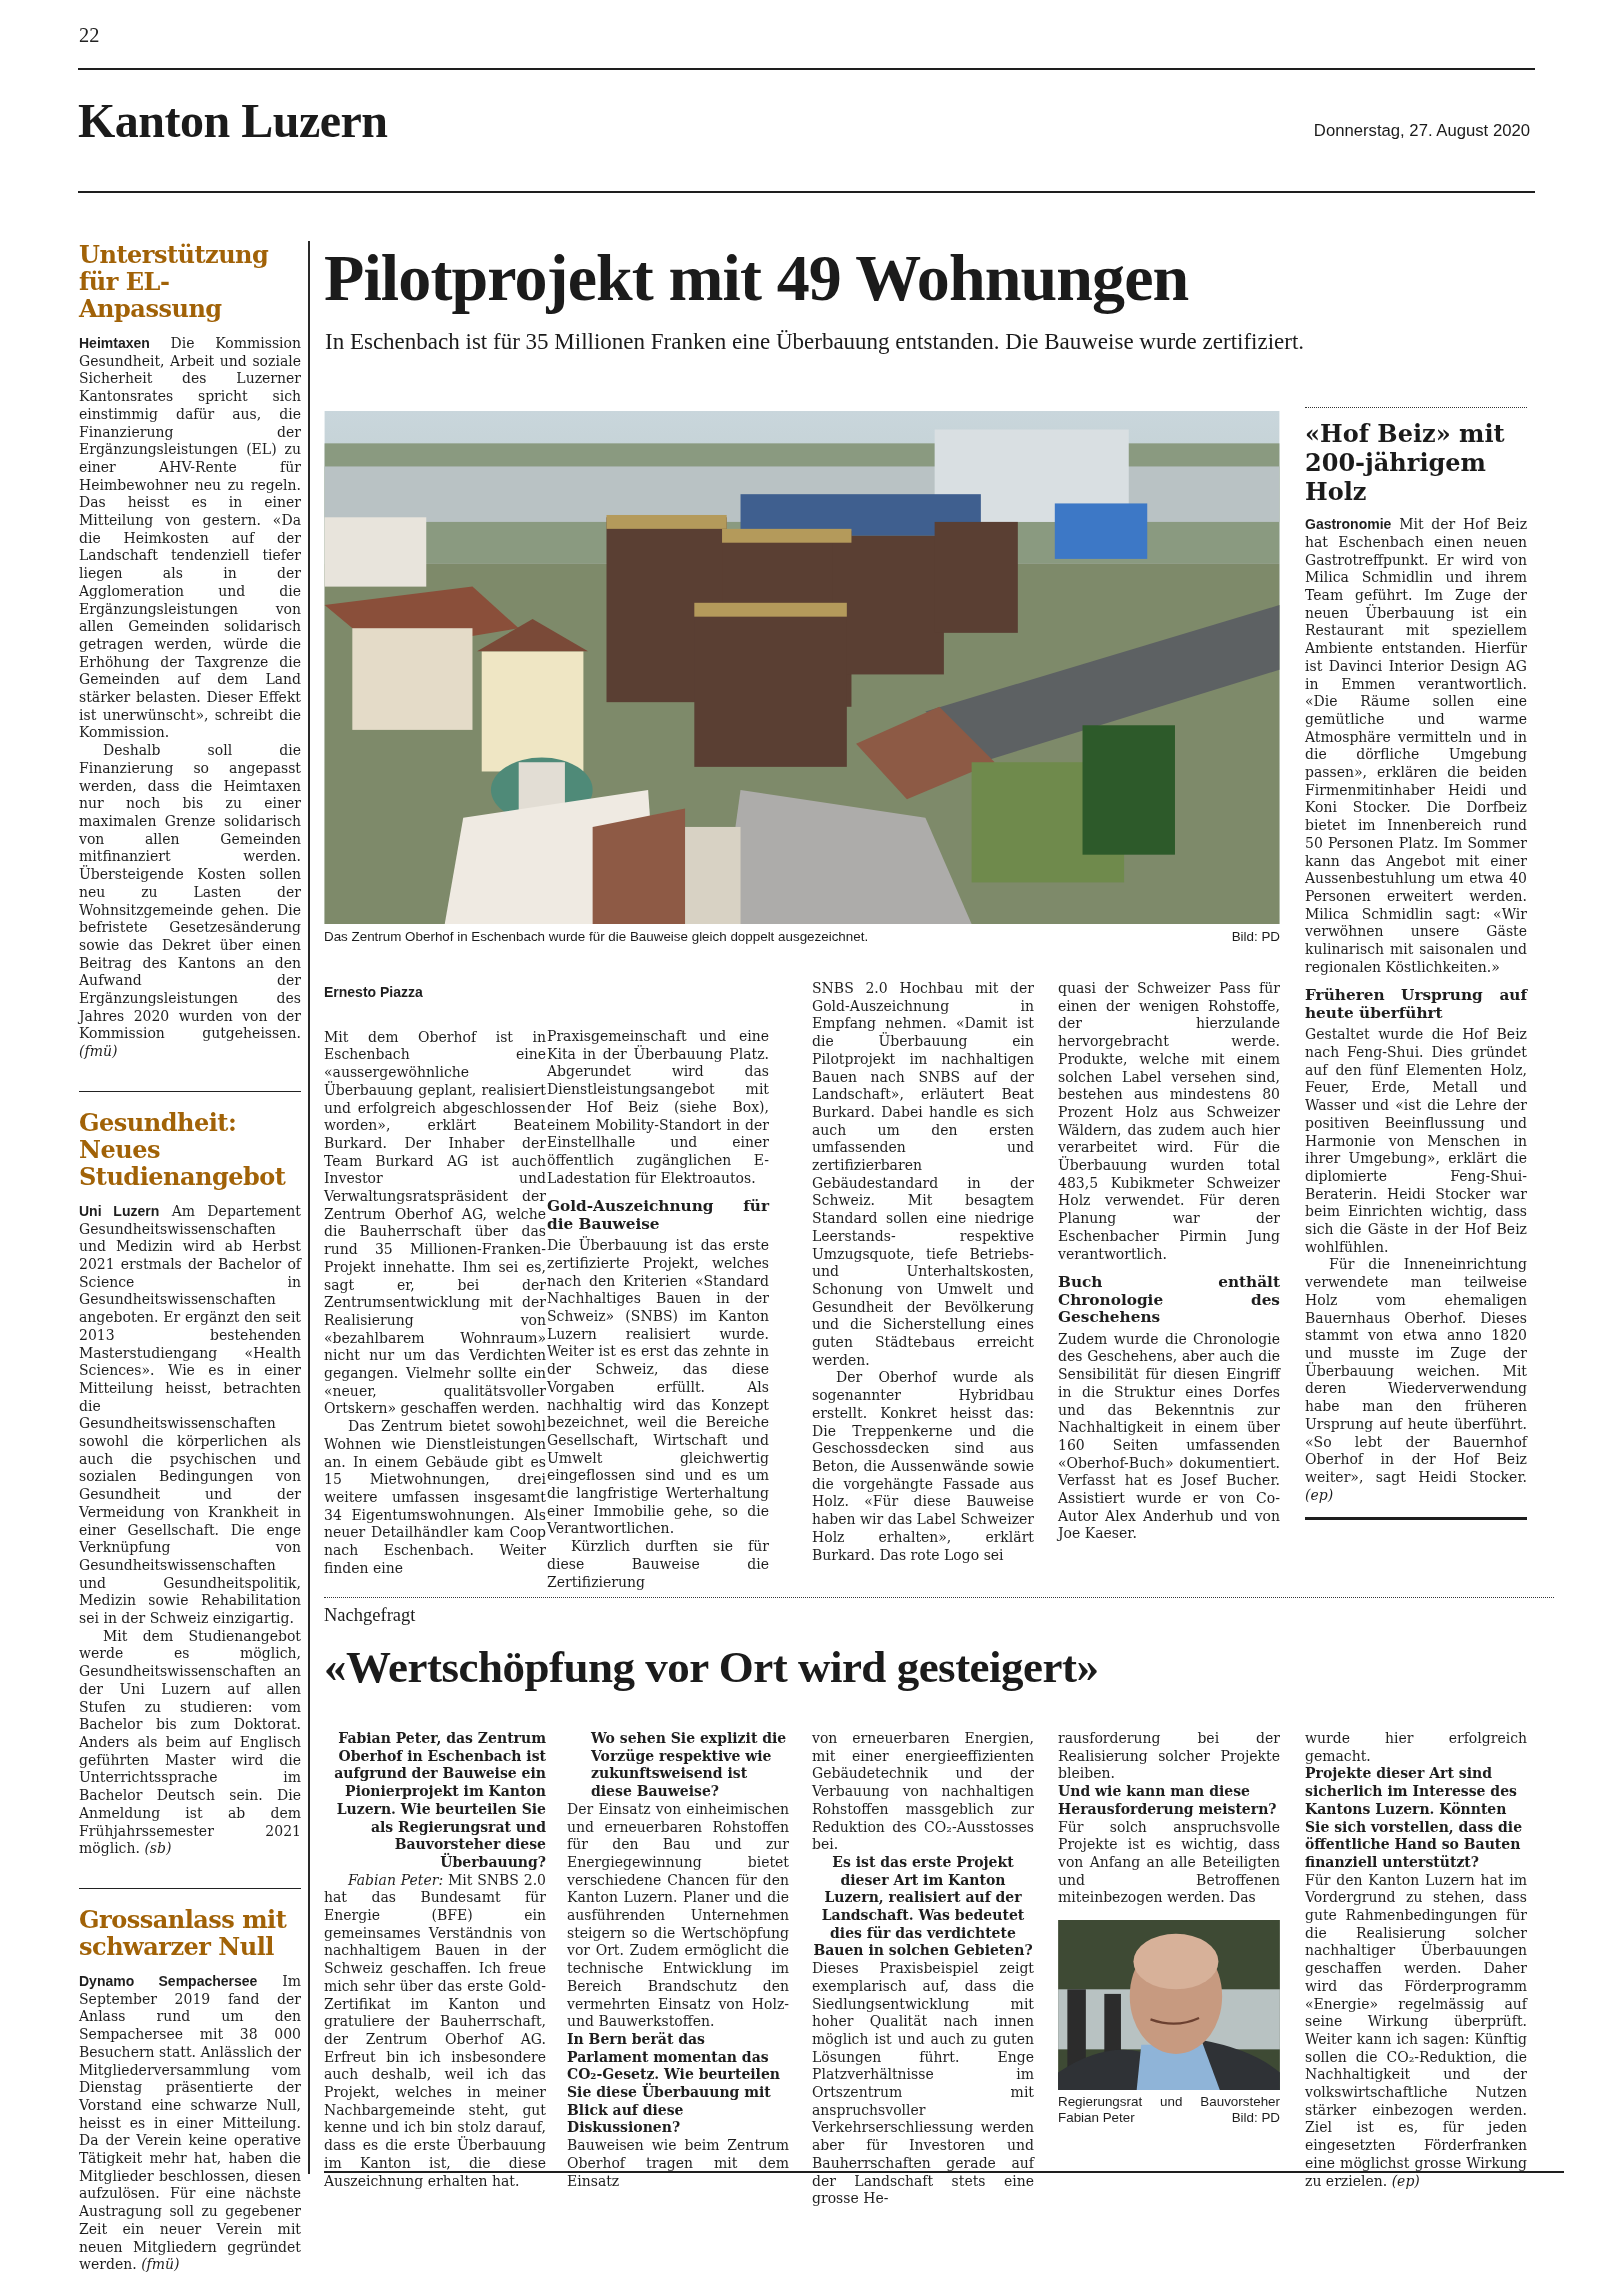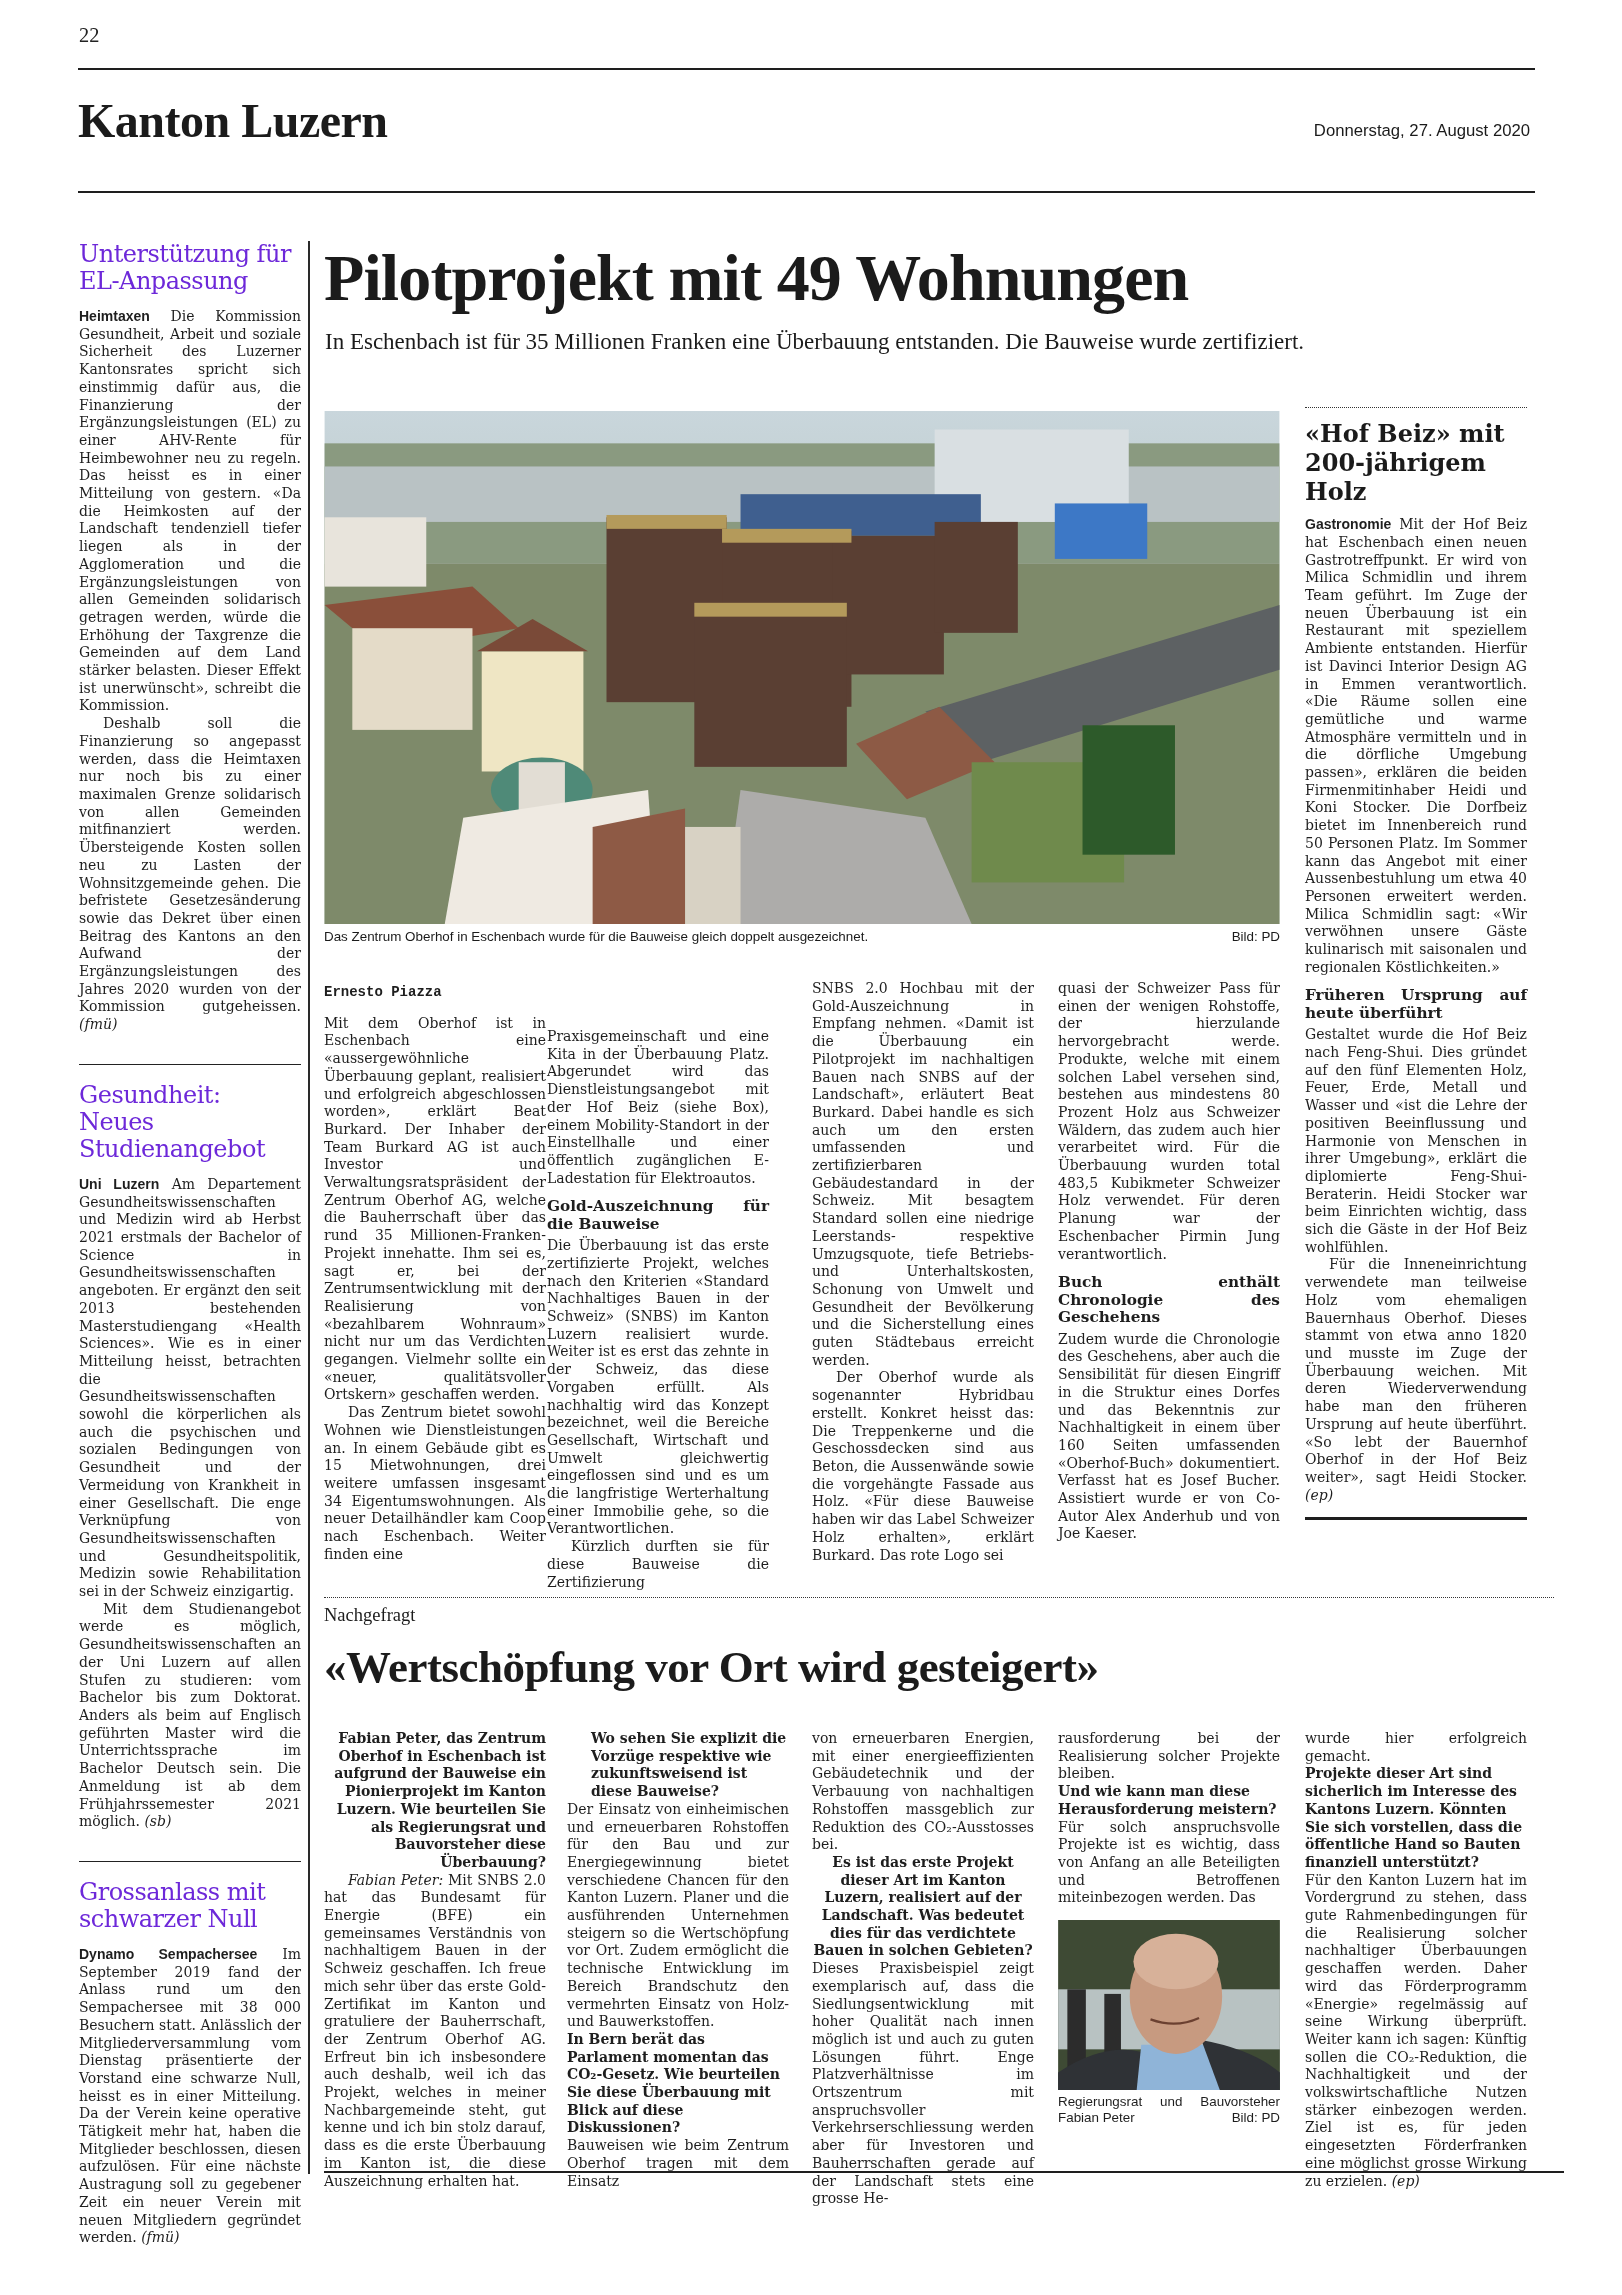--- a/index.html
+++ b/index.html
@@ -8,34 +8,34 @@
   .abs { position: absolute; }
 
   .page-number { left: 79px; top: 24px; font-size: 20.4px; font-family: Liberation Serif, serif; color: #222; }
   .rule-thin { height: 1.9px; background: #1e1e1e; }
   .section-title { left: 78px; top: 93px; font-size: 48px; font-weight: bold; font-family: "Liberation Serif", serif; letter-spacing: -0.5px; }
   .date { right: 93px; top: 121px; font-size: 16.7px; font-family: "Liberation Sans", sans-serif; }
 
   
   .col-left { left: 79px; top: 241px; width: 222px; }
   .vdivider { left: 308px; top: 241px; width: 1.9px; height: 1933px; background: #2a2a2a; }
-  .brief-title { font-size: 24px; font-weight: normal; line-height: 27px; font-family: "DejaVu Serif", serif; letter-spacing: -0.5px; margin: 0 0 13px 0; color: #6d28d9; }
+  .brief-title { font-size: 24px; font-weight: bold; line-height: 27px; font-family: "DejaVu Serif", serif; letter-spacing: -0.5px; margin: 0 0 13px 0; color: #a16207; }
   .body { font-size: 14px; line-height: 17.7px; text-align: justify; hyphens: manual; color: #1e1e1e; }
   .body p { margin: 0; }
   .body p + p { text-indent: 24px; }
   .kicker { font-family: "Liberation Sans", sans-serif; font-weight: bold; }
   .sig { font-style: italic; }
   .brief-sep { height: 1.4px; background: #222; margin: 30px 0 16.7px 0; }
 
   
   .headline { left: 324px; top: 241px; font-size: 66px; font-weight: bold; font-family: "Liberation Serif", serif; letter-spacing: -0.9px; line-height: 74px; }
   .subhead { left: 325px; top: 329px; font-size: 23px; font-family: "Liberation Serif", serif; }
   .photo { left: 324px; top: 411px; width: 956px; height: 513px; overflow: hidden; }
   .caption { left: 324px; top: 929px; width: 956px; font-size: 13.4px; font-family: "Liberation Sans", sans-serif; display: flex; justify-content: space-between; }
-  .author { font-family: Liberation Mono, monospace; font-weight: bold; font-size: 14px; margin-bottom: 13px; }
+  .author { font-family: Liberation Sans, sans-serif; font-weight: bold; font-size: 14px; margin-bottom: 27px; }
   .col { position: absolute; width: 222px; }
   .subhdg { font-weight: bold; font-size: 15.3px; line-height: 17.6px; margin: 11px 0 3.7px 0; }
 
   
   .dotted { border-top: 1.9px dotted #333; }
   .side-title { font-size: 24px; line-height: 29px; font-family: "DejaVu Serif", serif; margin: 0 0 10.2px 0; }
 
   
   .nachgefragt { left: 324px; top: 1605px; font-size: 18.5px; font-family: "Liberation Serif", serif; }
   .int-headline { left: 324px; top: 1641px; font-size: 45px; font-weight: bold; font-family: "Liberation Serif", serif; letter-spacing: -0.5px; }

